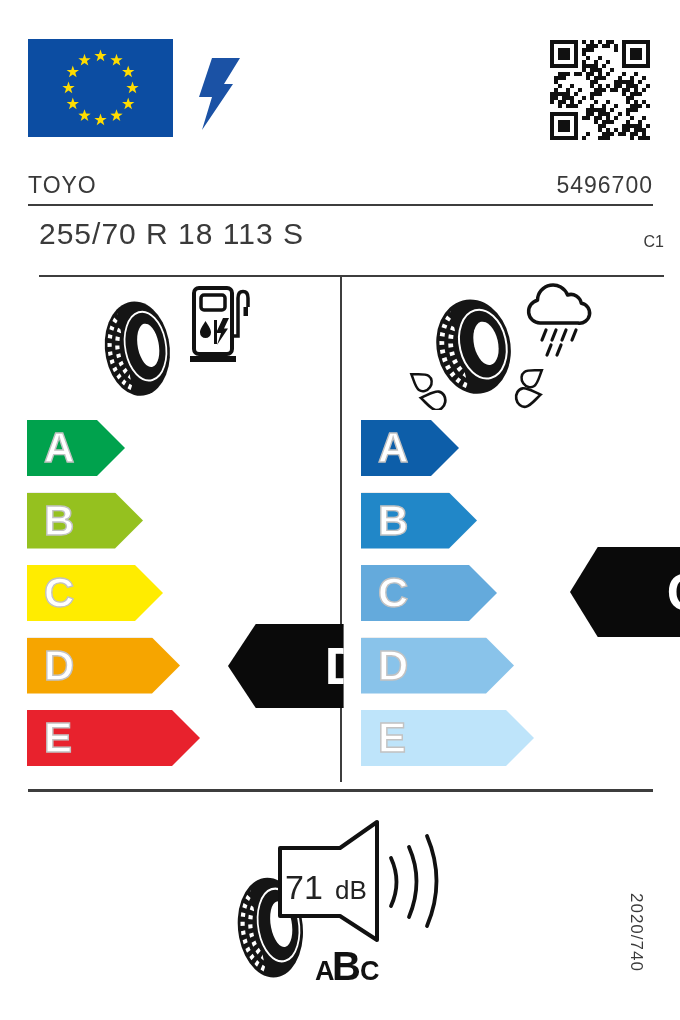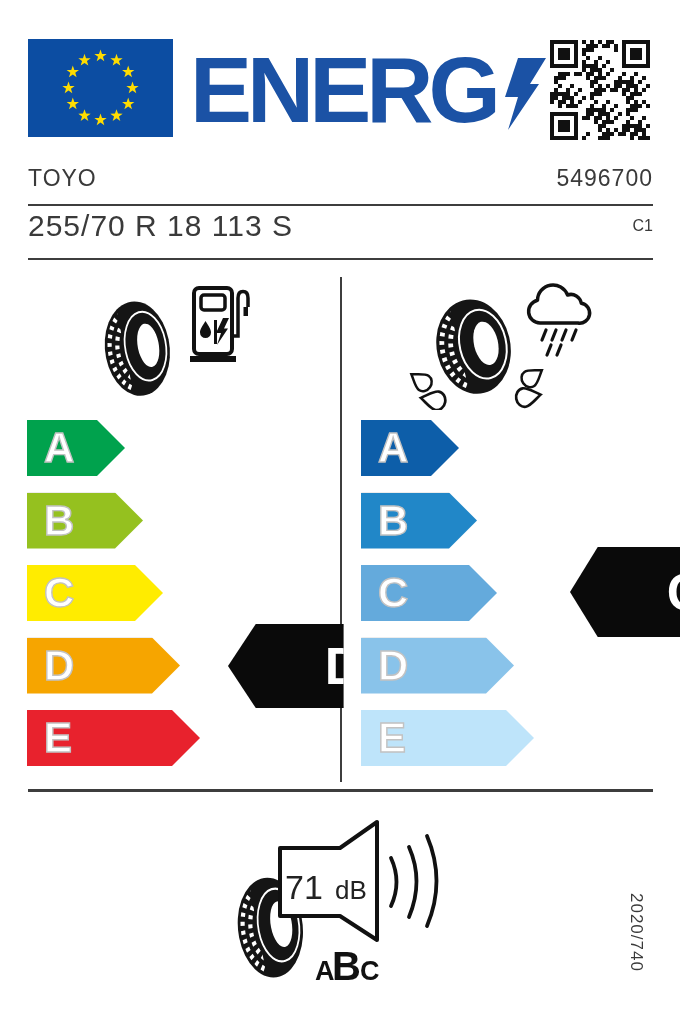--- a/index.html
+++ b/index.html
@@ -7,23 +7,23 @@
   .label{position:relative;width:680px;height:1020px;background:#fff;overflow:hidden;}
 
   
   .flag{position:absolute;left:28px;top:39px;}
   .wordmark{position:absolute;left:190px;top:48px;display:flex;align-items:flex-start;color:#1B52A5;}
   .wordmark .txt{font-size:93px;font-weight:bold;letter-spacing:-5px;line-height:84px;}
   .wordmark svg{margin-left:8px;margin-top:10px;}
   .qr{position:absolute;left:550px;top:40px;}
 
   
-  .row{position:absolute;left:28px;width:625px;display:flex;justify-content:space-between;align-items:center;border-bottom:2px solid #3d3d3d;color:#3a3a3a;}
+  .row{position:absolute;left:28px;width:625px;display:flex;justify-content:space-between;align-items:flex-end;border-bottom:2px solid #3d3d3d;color:#3a3a3a;}
   .row-brand{top:158px;height:41px;padding-bottom:5px;font-size:23px;letter-spacing:1px;}
-  .row-size{top:201px;height:50px;padding-bottom:7px;}
+  .row-size{top:201px;height:50px;padding-bottom:24px;margin-left:11px;}
   .size-text{font-size:30px;letter-spacing:1px;}
   .class-text{font-size:16px;}
 
   
   .pictogram{position:absolute;}
 
   
   .scale{position:absolute;top:420px;display:flex;flex-direction:column;gap:16.5px;}
   .arrow{height:56px;position:relative;clip-path:polygon(0 0,calc(100% - 28px) 0,100% 50%,calc(100% - 28px) 100%,0 100%);display:flex;align-items:center;filter:drop-shadow(0 0 1px rgba(120,120,120,.8));}
   .w1{width:98px}.w2{width:116px}.w3{width:136px}.w4{width:153px}.w5{width:173px}
@@ -83,21 +83,20 @@
       <use href="#star" x="88.5" y="76.7"></use>
     <use href="#star" x="72.5" y="81"></use>
       <use href="#star" x="56.5" y="76.7"></use>
     <use href="#star" x="44.8" y="65"></use>
       <use href="#star" x="40.5" y="49"></use>
     <use href="#star" x="44.8" y="33"></use>
       <use href="#star" x="56.5" y="21.3"></use>
   </svg>
 
   <div class="wordmark">
-    <span class="txt">ENERG</span>
     <svg width="42" height="72" viewBox="0 0 42 72">
       <path d="M14 0 H42 L26 26 H35 L4 72 L14 39 H1 Z" fill="#1B52A5"></path>
     </svg>
   </div>
 
   <svg class="qr" width="100" height="100" viewBox="0 0 100 100">
     <g id="qr-modules" fill="#111">
         <rect x="32" y="0" width="4" height="4"></rect>
         <rect x="40" y="0" width="4" height="4"></rect>
         <rect x="48" y="0" width="4" height="4"></rect>

